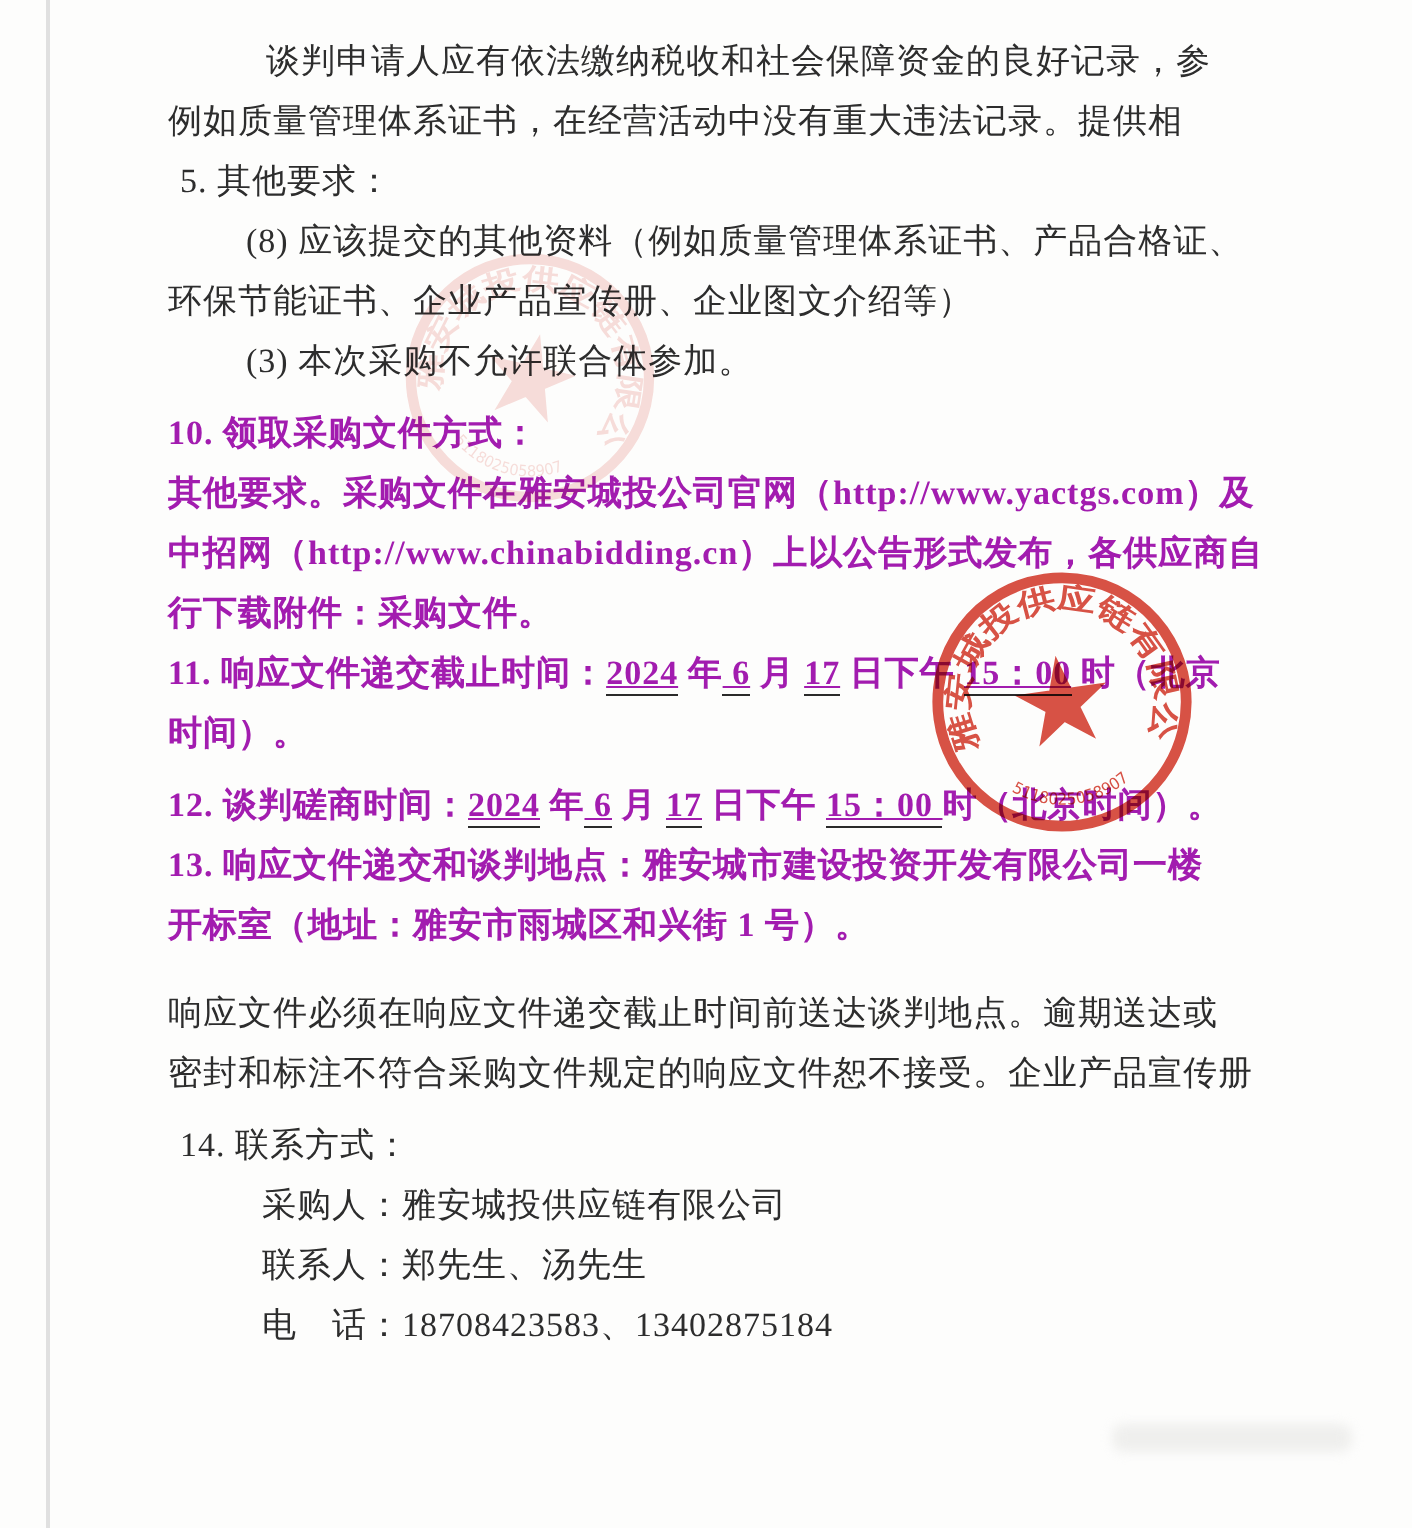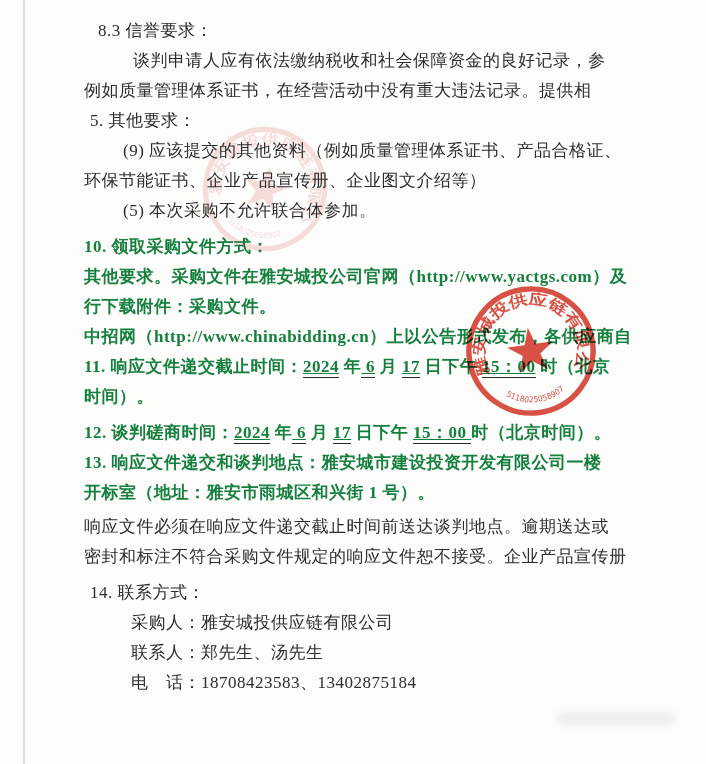--- a/index.html
+++ b/index.html
@@ -13,27 +13,27 @@
     background:#c9c9c9;opacity:.55;
   }
   .doc{
     position:absolute;left:84px;top:16px;width:540px;
     color:#2d2d2d;
   }
   .line{
     line-height:30px;font-size:17px;white-space:nowrap;
     letter-spacing:.5px;
   }
-  .line.b{font-weight:bold;color:#15803d;}
+  .line.b{font-weight:bold;color:#a21caf;}
   .p14{padding-left:14px}
   .p6{padding-left:6px}
   .p49{padding-left:49px}
   .p39{padding-left:39px}
   .p47{padding-left:47px}
-  .gap4{margin-top:4px}
+  .gap4{margin-top:14px}
   .gap6{margin-top:6px}
   .u{border-bottom:1.5px solid #2a2a2a;padding-bottom:1px;text-decoration:underline;}
   .seal{
     position:absolute;mix-blend-mode:multiply;pointer-events:none;
   }
   .seal-main{
     left:459px;top:279px;width:144px;height:144px;
     opacity:.88;transform:rotate(-8deg);
   }
   .seal-faint{
@@ -44,31 +44,30 @@
     position:absolute;left:556px;top:712px;width:120px;height:14px;
     background:#e9e9e7;filter:blur(3px);opacity:.7;border-radius:6px;
   }
 </style>
 </head>
 <body>
 
 <div class="scan-line"></div>
 
 <div class="doc">
-    <div class="line p14"><span>8.3 信誉要求：</span></div>
     <div class="line p49"><span>谈判申请人应有依法缴纳税收和社会保障资金的良好记录，参</span></div>
     <div class="line"><span>例如质量管理体系证书，在经营活动中没有重大违法记录。提供相</span></div>
     <div class="line p6"><span>5. 其他要求：</span></div>
-    <div class="line p39"><span>(9) 应该提交的其他资料（例如质量管理体系证书、产品合格证、</span></div>
+    <div class="line p39"><span>(8) 应该提交的其他资料（例如质量管理体系证书、产品合格证、</span></div>
     <div class="line"><span>环保节能证书、企业产品宣传册、企业图文介绍等）</span></div>
-    <div class="line p39"><span>(5) 本次采购不允许联合体参加。</span></div>
+    <div class="line p39"><span>(3) 本次采购不允许联合体参加。</span></div>
     <div class="line b gap6"><span>10. 领取采购文件方式：</span></div>
     <div class="line b"><span>其他要求。采购文件在雅安城投公司官网（http://www.yactgs.com）及</span></div>
+    <div class="line b"><span>中招网（http://www.chinabidding.cn）上以公告形式发布，各供应商自</span></div>
     <div class="line b"><span>行下载附件：采购文件。</span></div>
-    <div class="line b"><span>中招网（http://www.chinabidding.cn）上以公告形式发布，各供应商自</span></div>
     <div class="line b"><span>11. 响应文件递交截止时间：</span><span class="u">2024</span><span> 年</span><span class="u"> 6</span><span> 月 </span><span class="u">17</span><span> 日下午 </span><span class="u">15：00</span><span> 时（北京</span></div>
     <div class="line b"><span>时间）。</span></div>
     <div class="line b gap6"><span>12. 谈判磋商时间：</span><span class="u">2024</span><span> 年</span><span class="u"> 6</span><span> 月 </span><span class="u">17</span><span> 日下午 </span><span class="u">15：00 </span><span>时（北京时间）。</span></div>
     <div class="line b"><span>13. 响应文件递交和谈判地点：雅安城市建设投资开发有限公司一楼</span></div>
     <div class="line b"><span>开标室（地址：雅安市雨城区和兴街 1 号）。</span></div>
     <div class="line gap4"><span>响应文件必须在响应文件递交截止时间前送达谈判地点。逾期送达或</span></div>
     <div class="line"><span>密封和标注不符合采购文件规定的响应文件恕不接受。企业产品宣传册</span></div>
     <div class="line p6 gap6"><span>14. 联系方式：</span></div>
     <div class="line p47"><span>采购人：雅安城投供应链有限公司</span></div>
     <div class="line p47"><span>联系人：郑先生、汤先生</span></div>

